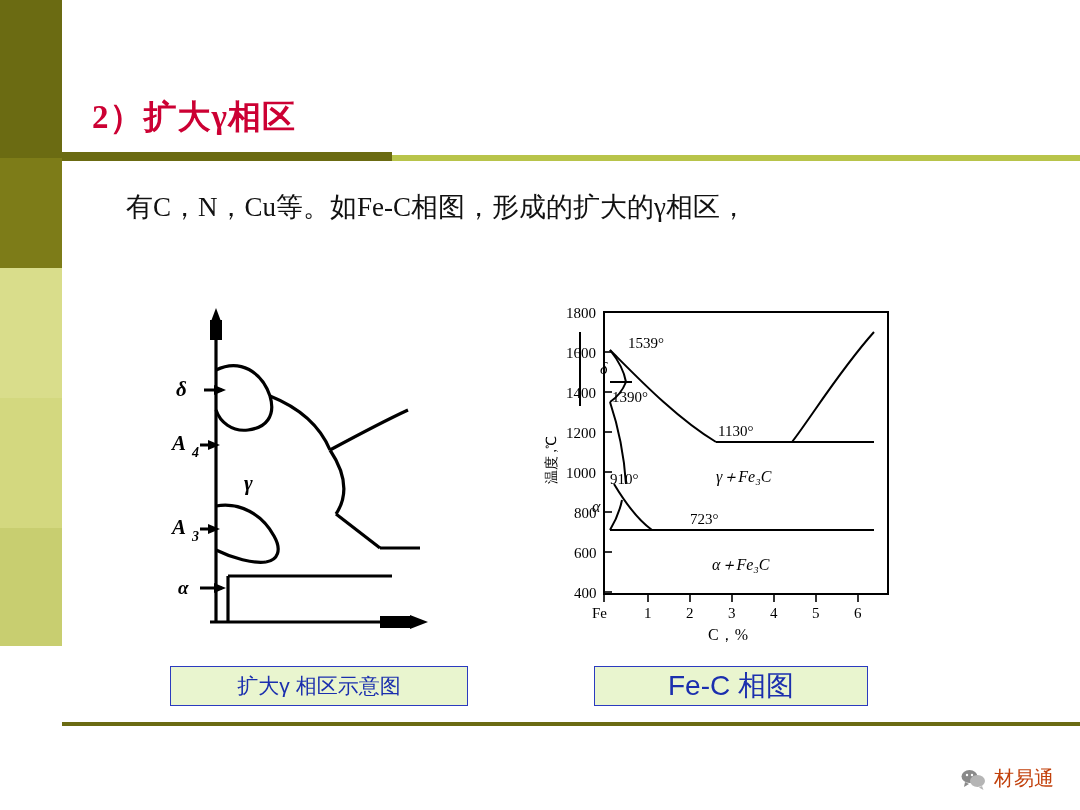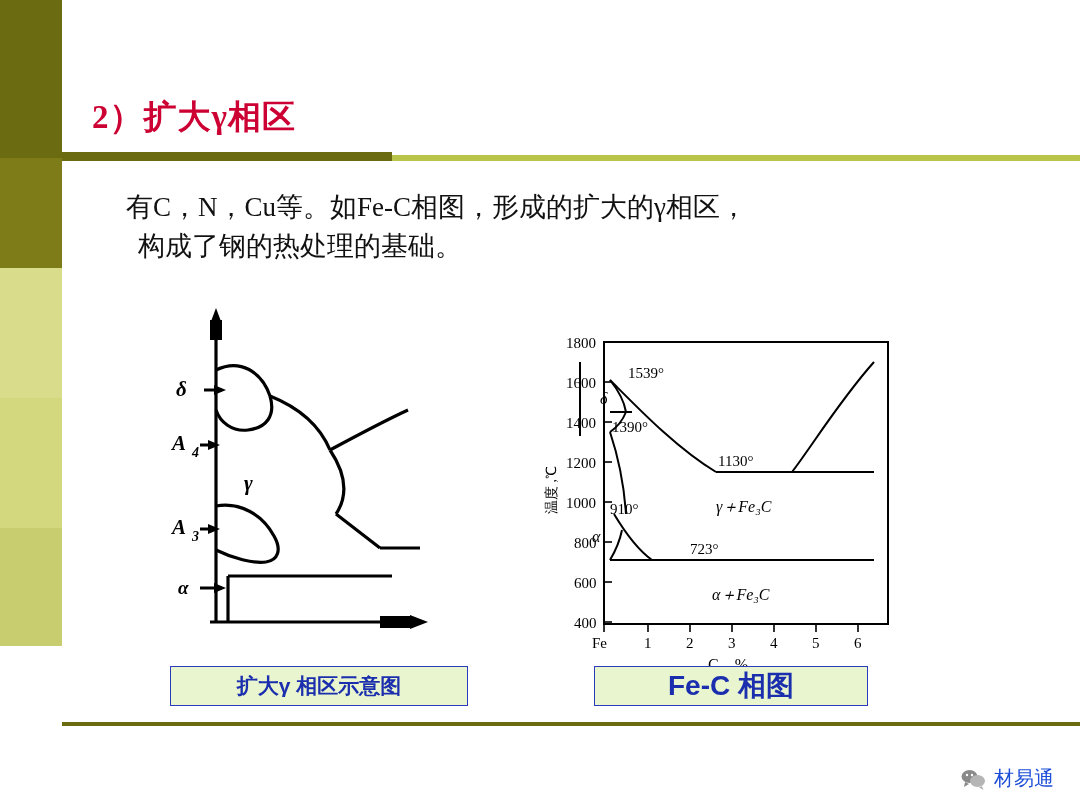--- a/index.html
+++ b/index.html
@@ -96,30 +96,29 @@
     top: 300px;
     width: 300px;
     height: 350px;
   }
   .fig-right {
     position: absolute;
     left: 540px;
     top: 298px;
     width: 360px;
     height: 352px;
-    margin-top: 30px;
   }
 
   
   .caption {
     position: absolute;
     background: #e9f5cf;
     border: 1px solid #2b3bbf;
     color: #1b2fae;
-    font-weight: bold;
+    font-weight: normal;
     display: flex;
     align-items: center;
     justify-content: center;
     font-family: "Liberation Sans", sans-serif;
   }
   .caption-left {
     left: 170px;
     top: 666px;
     width: 296px;
     height: 38px;
@@ -144,21 +143,21 @@
   }
 
   
   .footer-brand {
     position: absolute;
     right: 26px;
     bottom: 18px;
     display: flex;
     align-items: center;
     gap: 8px;
-    color: #1d4ed8;
+    color: #c2410c;
     font-size: 20px;
     font-family: "Liberation Serif", serif;
   }
   .wechat-mark {
     width: 26px;
     height: 22px;
     position: relative;
   }
 
   svg { display: block; }
@@ -178,21 +177,20 @@
     <div class="rail-seg rail-bottom"></div>
   </div>
 
   <div class="title">2）扩大γ相区</div>
 
   <div class="rule-dark"></div>
   <div class="rule-light"></div>
 
   <div class="body-text">
     <span>有C，N，Cu等。如Fe-C相图，形成的扩大的γ相区，</span>
-    <span class="line2">构成了钢的热处理的基础。</span>
   </div>
 
   <div class="fig-left">
     <svg width="300" height="350" viewBox="0 0 300 350">
       <g stroke="#000000" fill="none" stroke-width="3.2">
 
         <line x1="46" y1="18" x2="46" y2="322"></line>
 
         <line x1="40" y1="322" x2="250" y2="322"></line>
 

